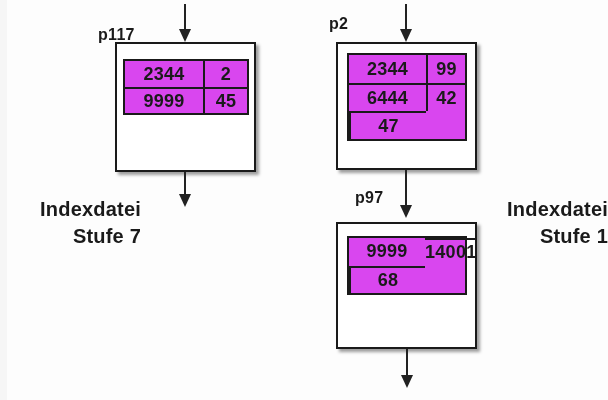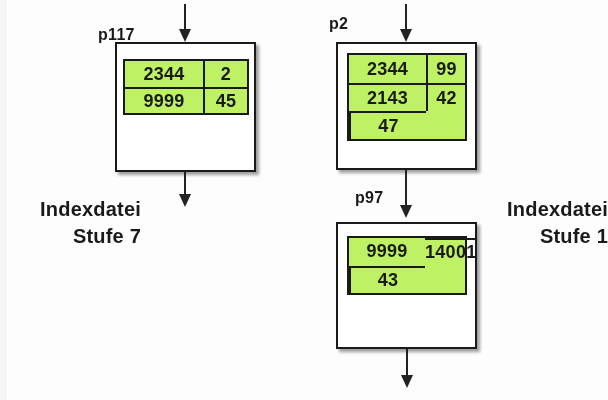--- a/index.html
+++ b/index.html
@@ -38,21 +38,21 @@
     line-height: 17px;
     letter-spacing: 0.3px;
     white-space: nowrap;
   }
   
   .itable {
     position: absolute;
     border: 2px solid #1a1a1a;
     box-sizing: border-box;
     display: grid;
-    background: #bef264;
+    background: #d946ef;
   }
   .itable .cell {
     display: flex;
     align-items: center;
     justify-content: center;
     font-size: 18px;
     font-weight: 700;
     letter-spacing: 0.3px;
     border-left: 2px solid #1a1a1a;
     border-top: 2px solid #1a1a1a;
@@ -120,37 +120,37 @@
   <div class="arrow" style="left:179px; top:172px; height:35px;">
     <div class="stem"></div>
     <div class="head"></div>
   </div>
 
   <div class="node-label" style="left:329px; top:15px;">p2</div>
   <div class="node-box" style="left:336px; top:42px; width:141px; height:128px;">
     <div class="itable" style="left:9px; top:9px; width:120px; height:88px; grid-template-columns:77px 1fr; grid-template-rows:1fr 1fr 1fr;">
       <div class="cell first-col first-row">2344</div>
       <div class="cell first-row">99</div>
-      <div class="cell first-col">2143</div>
+      <div class="cell first-col">6444</div>
       <div class="cell">42</div>
       <div class="cell">47</div>
     </div>
   </div>
 
   <div class="arrow" style="left:400px; top:170px; height:48px;">
     <div class="stem"></div>
     <div class="head"></div>
   </div>
 
   <div class="node-label" style="left:327px; top:189px;margin-left:28px;">p97</div>
   <div class="node-box" style="left:336px; top:222px; width:141px; height:127px;">
     <div class="itable" style="left:9px; top:12px; width:120px; height:59px; grid-template-columns:76px 1fr; grid-template-rows:1fr 1fr;">
       <div class="cell first-col first-row">9999</div>
       <div class="cell first-col">14001</div>
-      <div class="cell">43</div>
+      <div class="cell">68</div>
     </div>
   </div>
 
   <div class="arrow" style="left:401px; top:349px; height:39px;">
     <div class="stem"></div>
     <div class="head"></div>
   </div>
 
   <div class="caption" style="left:8px; top:196px; width:133px;">
     <div>Indexdatei</div>

